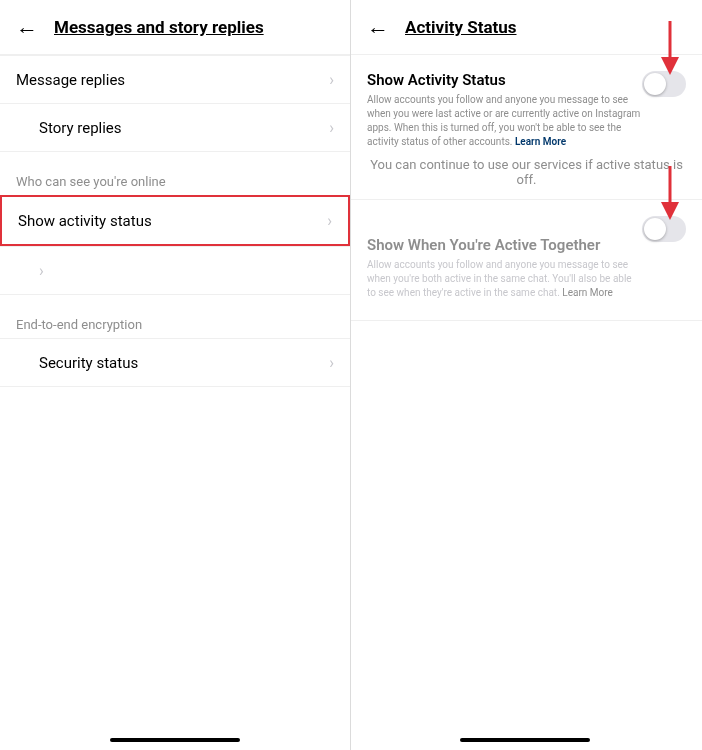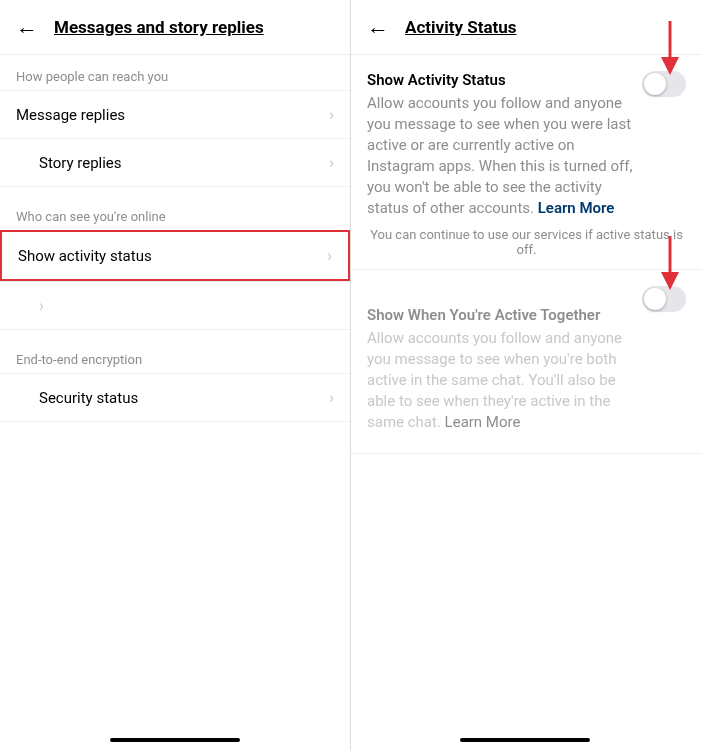--- a/index.html
+++ b/index.html
@@ -138,21 +138,21 @@
       flex: 1;
       padding-right: 12px;
     }
 
     .setting-title.dimmed {
       color: #8e8e8e;
       margin-top: 20px;
     }
 
     .setting-desc {
-      font-size: 15px;
+      font-size: 10px;
       color: #8e8e8e;
       line-height: 1.4;
       margin-top: 4px;
     }
 
     .setting-desc.dimmed {
       color: #c7c7cc;
     }
 
     .setting-note {
@@ -199,21 +199,20 @@
 </head>
 <body>
 
 <div class="left-panel">
   <div class="header">
     <span class="back-arrow">←</span>
     <span class="header-title">Messages and story replies</span>
   </div>
 
   <div class="section-group">
-    <div class="section-label">How people can reach you</div>
     <div class="list-item">
       <span class="list-item-text">Message replies</span>
       <span class="chevron">›</span>
     </div>
     <div class="list-item">
       <span class="list-item-text">Story replies</span>
       <span class="chevron">›</span>
     </div>
   </div>
 

